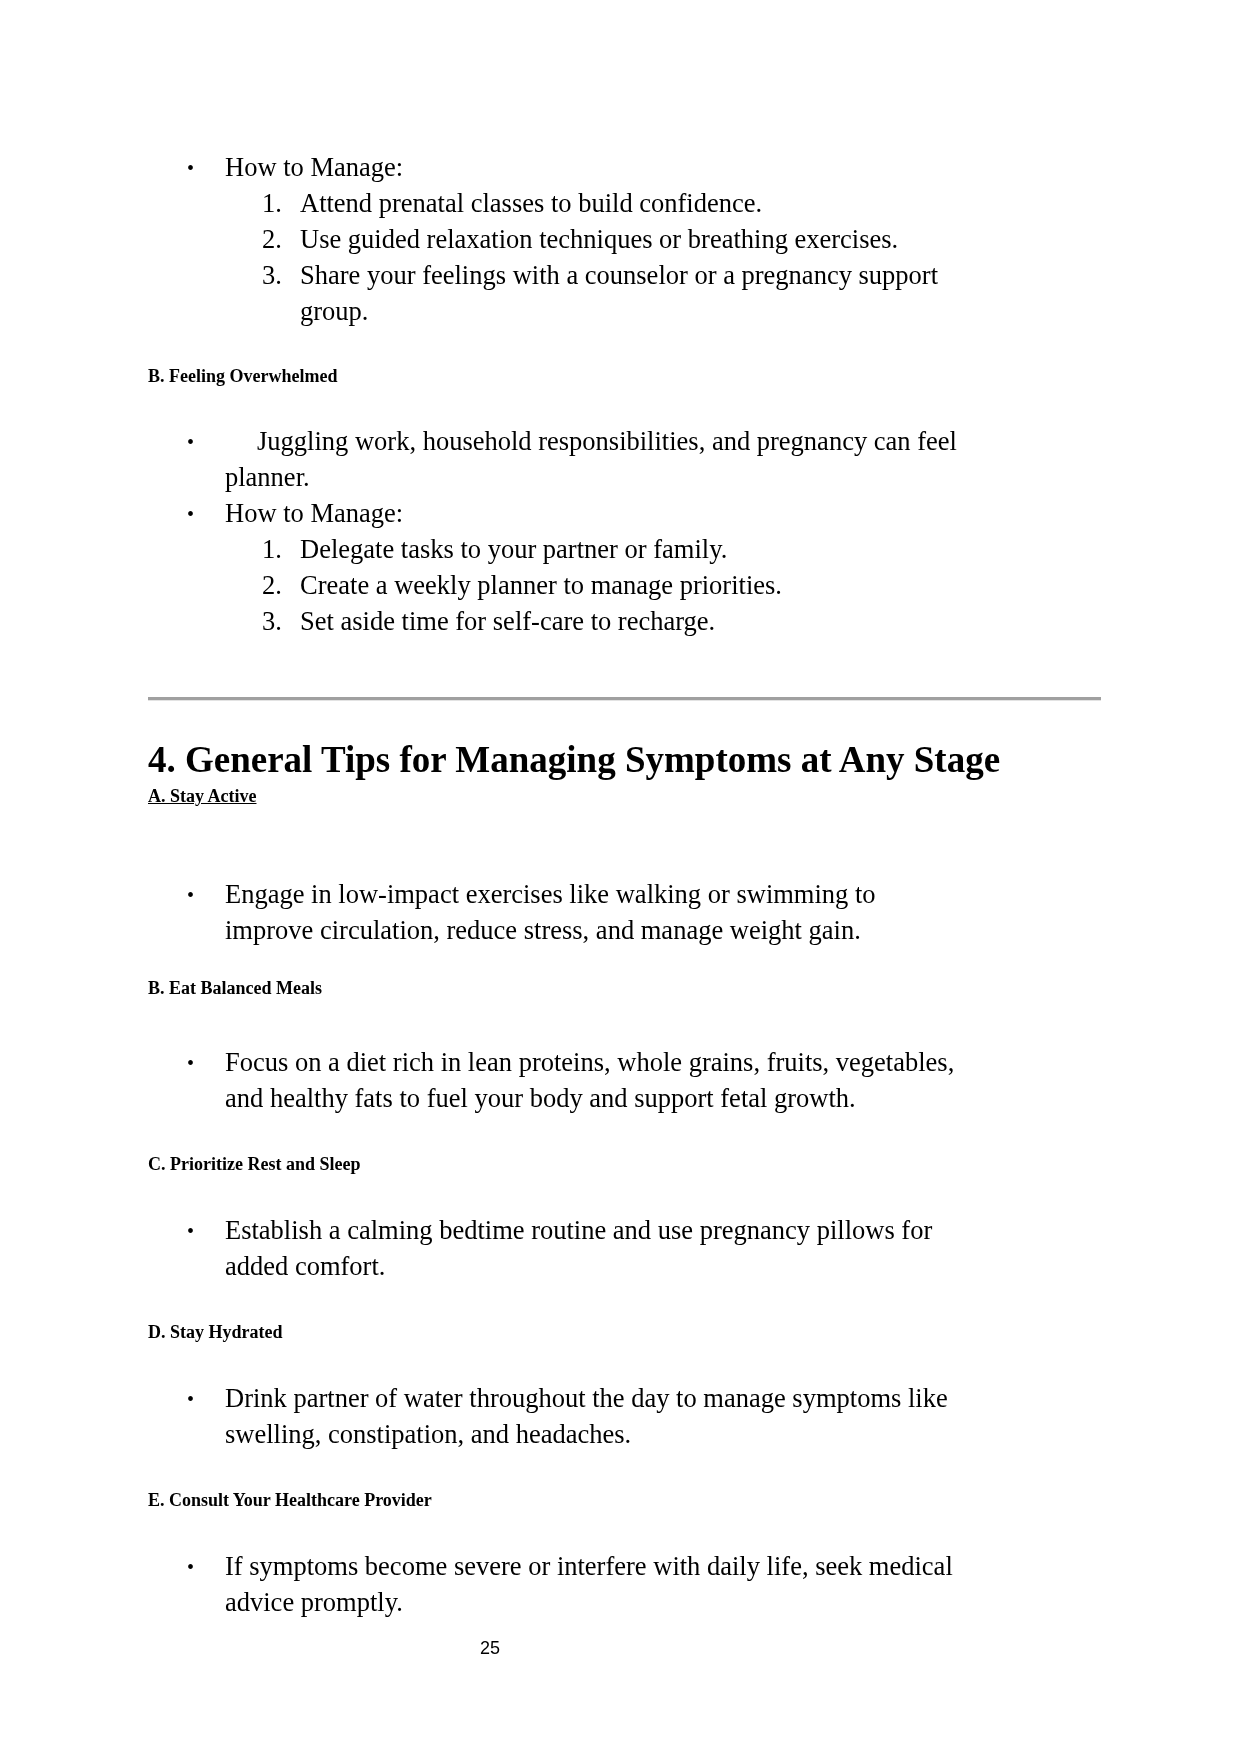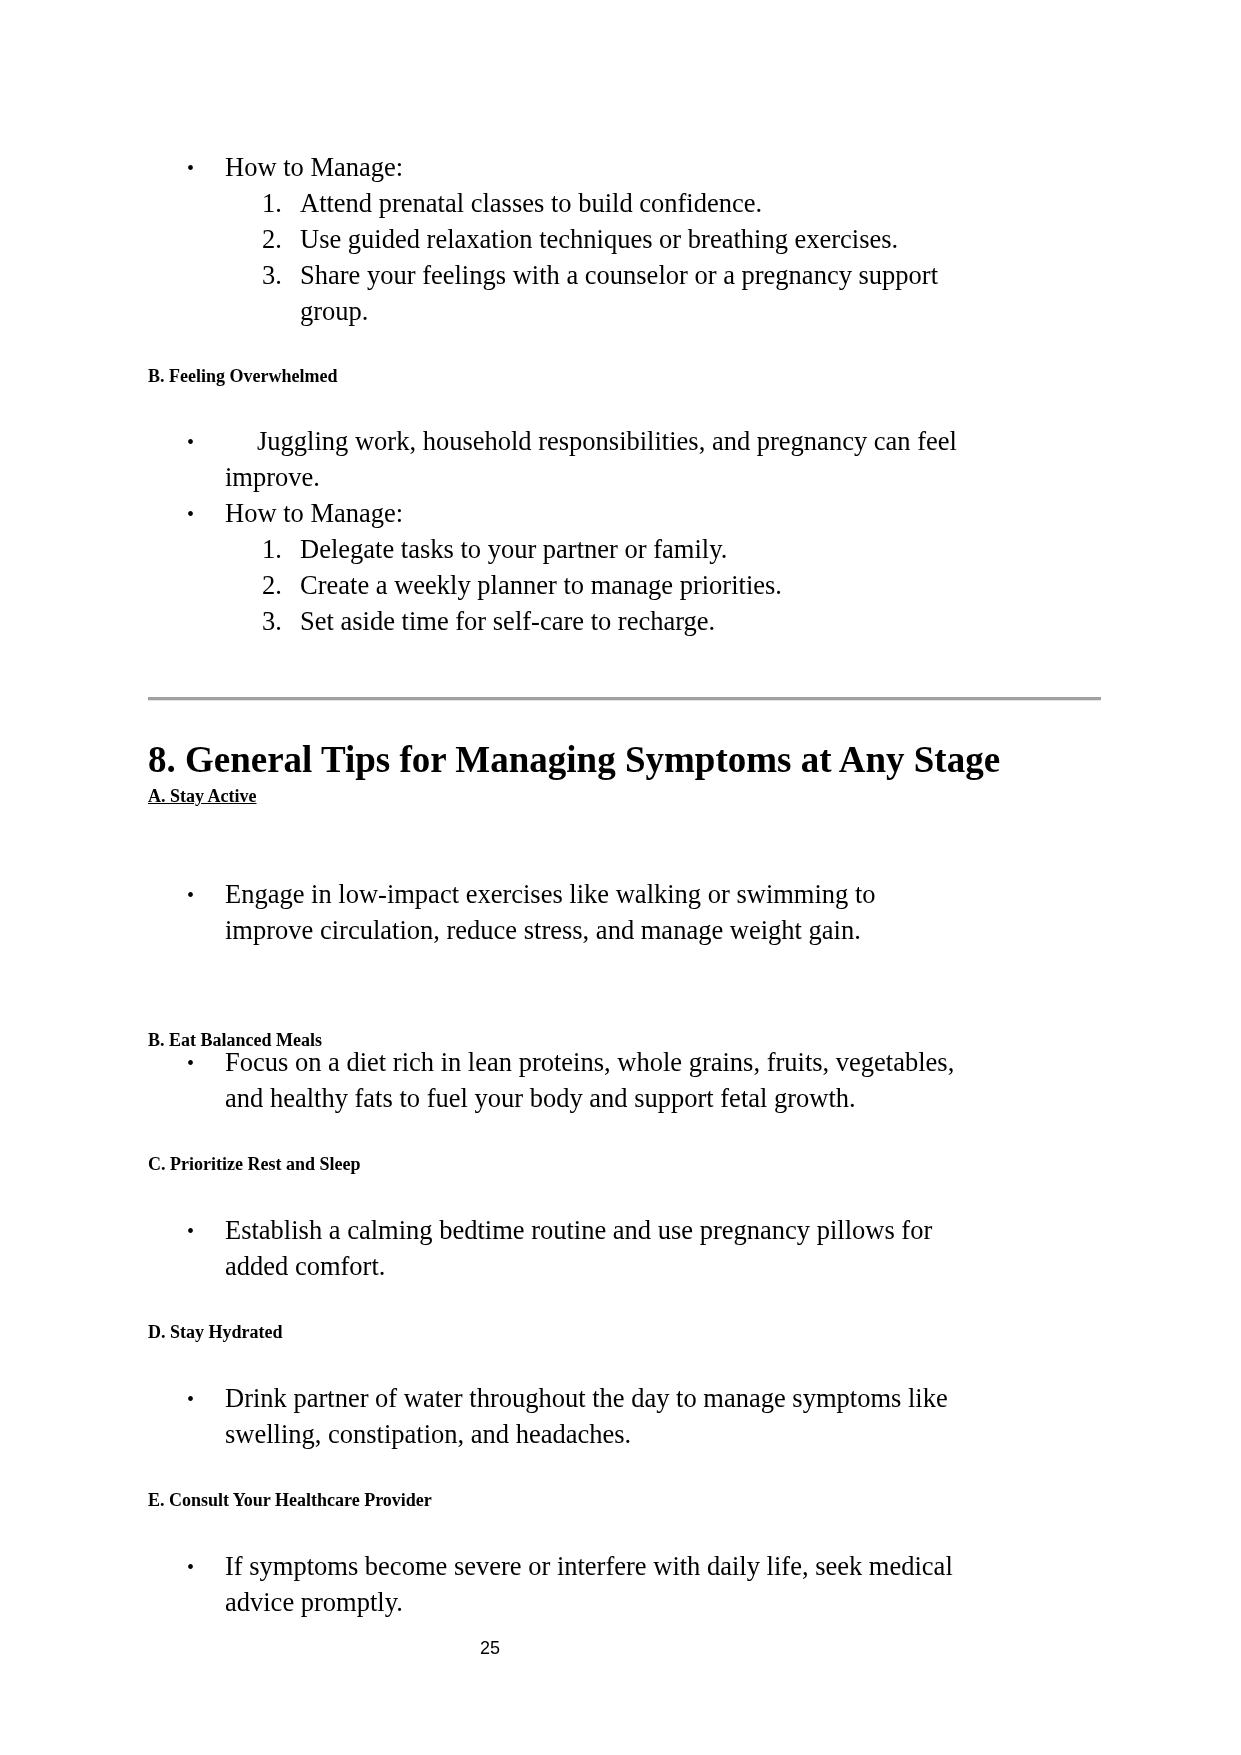--- a/index.html
+++ b/index.html
@@ -27,42 +27,42 @@
 <span class="num" style="left:262px; top:223px;">2.</span>
 <div class="line" style="left:300px; top:223px;">Use guided relaxation techniques or breathing exercises.</div>
 <span class="num" style="left:262px; top:259px;">3.</span>
 <div class="line" style="left:300px; top:259px;">Share your feelings with a counselor or a pregnancy support</div>
 <div class="line" style="left:300px; top:295px;">group.</div>
 
 <div class="h3" style="left:148px; top:360px;">B. Feeling Overwhelmed</div>
 
 <span class="bullet" style="left:187px; top:426px;">•</span>
 <div class="line" style="left:225px; top:425px;margin-left:32px;">Juggling work, household responsibilities, and pregnancy can feel</div>
-<div class="line" style="left:225px; top:461px;">improve.</div>
+<div class="line" style="left:225px; top:461px;">planner.</div>
 
 <span class="bullet" style="left:187px; top:498px;">•</span>
 <div class="line" style="left:225px; top:497px;"><span class="bold">How to Manage</span><span>:</span></div>
 
 <span class="num" style="left:262px; top:533px;">1.</span>
 <div class="line" style="left:300px; top:533px;">Delegate tasks to your partner or family.</div>
 <span class="num" style="left:262px; top:569px;">2.</span>
 <div class="line" style="left:300px; top:569px;">Create a weekly planner to manage priorities.</div>
 <span class="num" style="left:262px; top:605px;">3.</span>
 <div class="line" style="left:300px; top:605px;">Set aside time for self-care to recharge.</div>
 
 <div class="rule"></div>
 
-<div class="h2" style="left:148px; top:738px;">8. General Tips for Managing Symptoms at Any Stage</div>
+<div class="h2" style="left:148px; top:738px;">4. General Tips for Managing Symptoms at Any Stage</div>
 
 <div class="h3" style="left:148px; top:780px;text-decoration:underline;">A. Stay Active</div>
 <span class="bullet" style="left:187px; top:879px;">•</span>
 <div class="line" style="left:225px; top:878px;">Engage in low-impact exercises like walking or swimming to</div>
 <div class="line" style="left:225px; top:914px;">improve circulation, reduce stress, and manage weight gain.</div>
 
-<div class="h3" style="left:148px; top:1024px;">B. Eat Balanced Meals</div>
+<div class="h3" style="left:148px; top:972px;">B. Eat Balanced Meals</div>
 <span class="bullet" style="left:187px; top:1047px;">•</span>
 <div class="line" style="left:225px; top:1046px;">Focus on a diet rich in lean proteins, whole grains, fruits, vegetables,</div>
 <div class="line" style="left:225px; top:1082px;">and healthy fats to fuel your body and support fetal growth.</div>
 
 <div class="h3" style="left:148px; top:1148px;">C. Prioritize Rest and Sleep</div>
 <span class="bullet" style="left:187px; top:1215px;">•</span>
 <div class="line" style="left:225px; top:1214px;">Establish a calming bedtime routine and use pregnancy pillows for</div>
 <div class="line" style="left:225px; top:1250px;">added comfort.</div>
 
 <div class="h3" style="left:148px; top:1316px;">D. Stay Hydrated</div>

